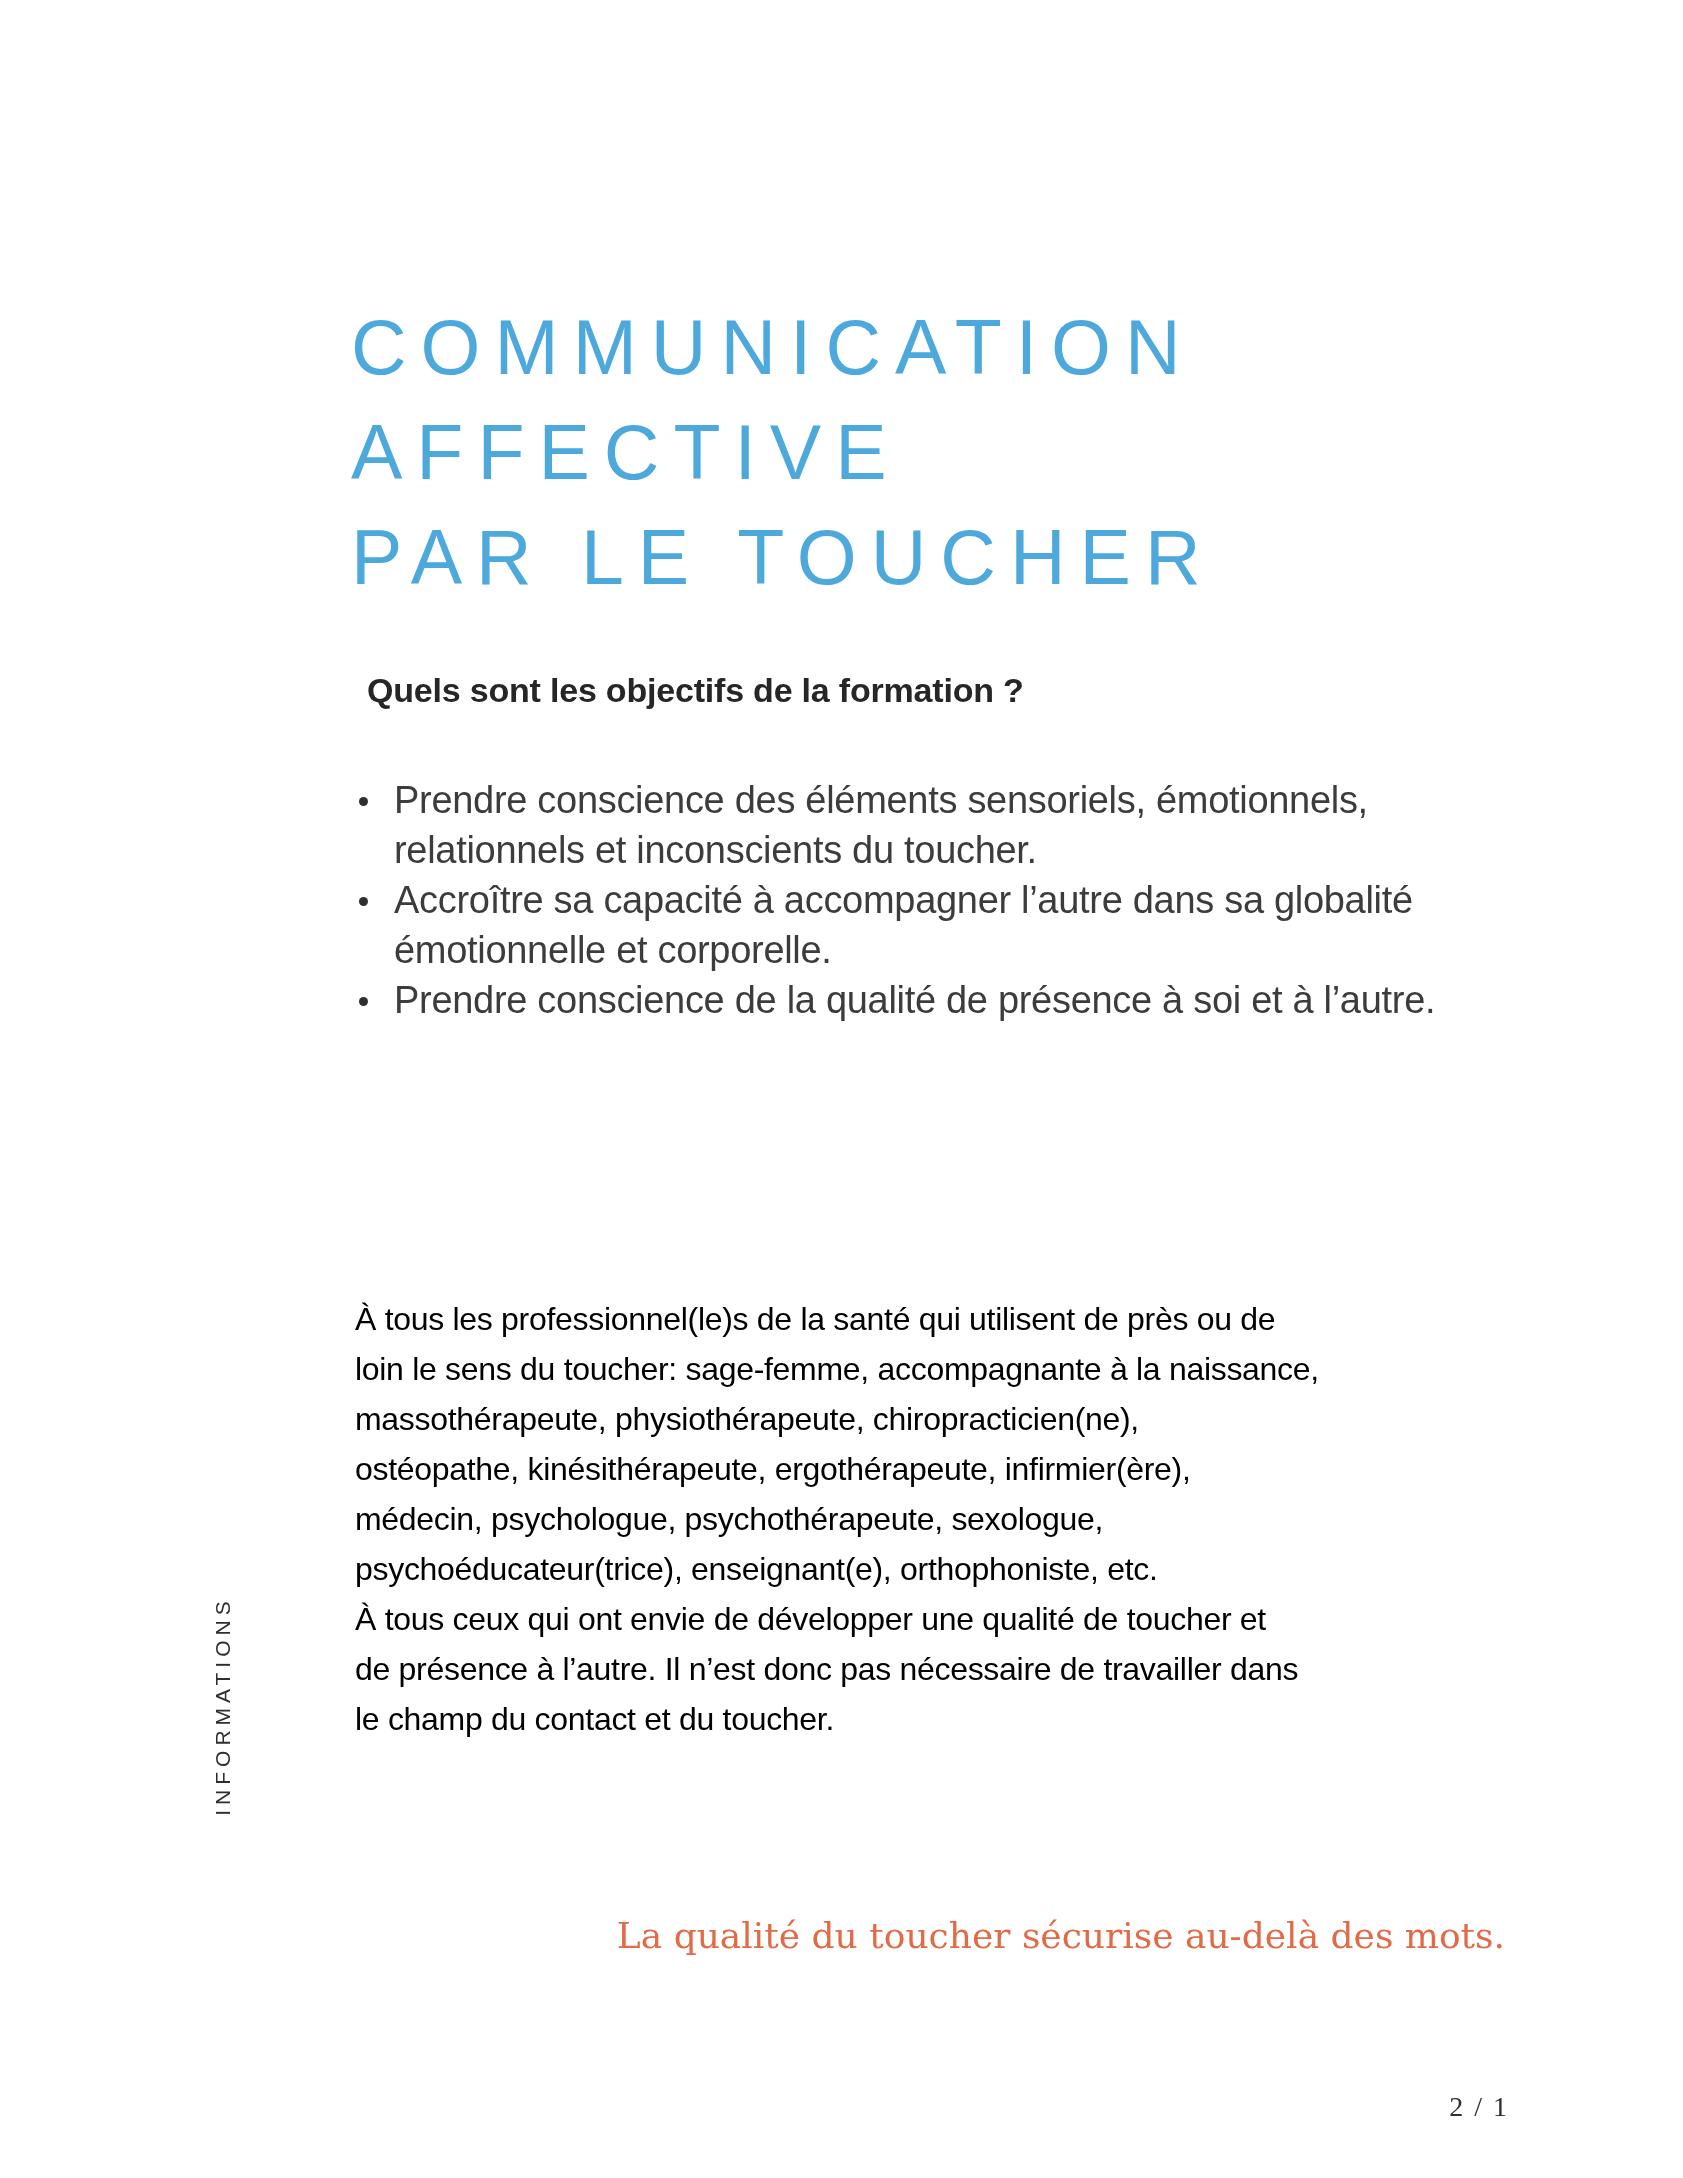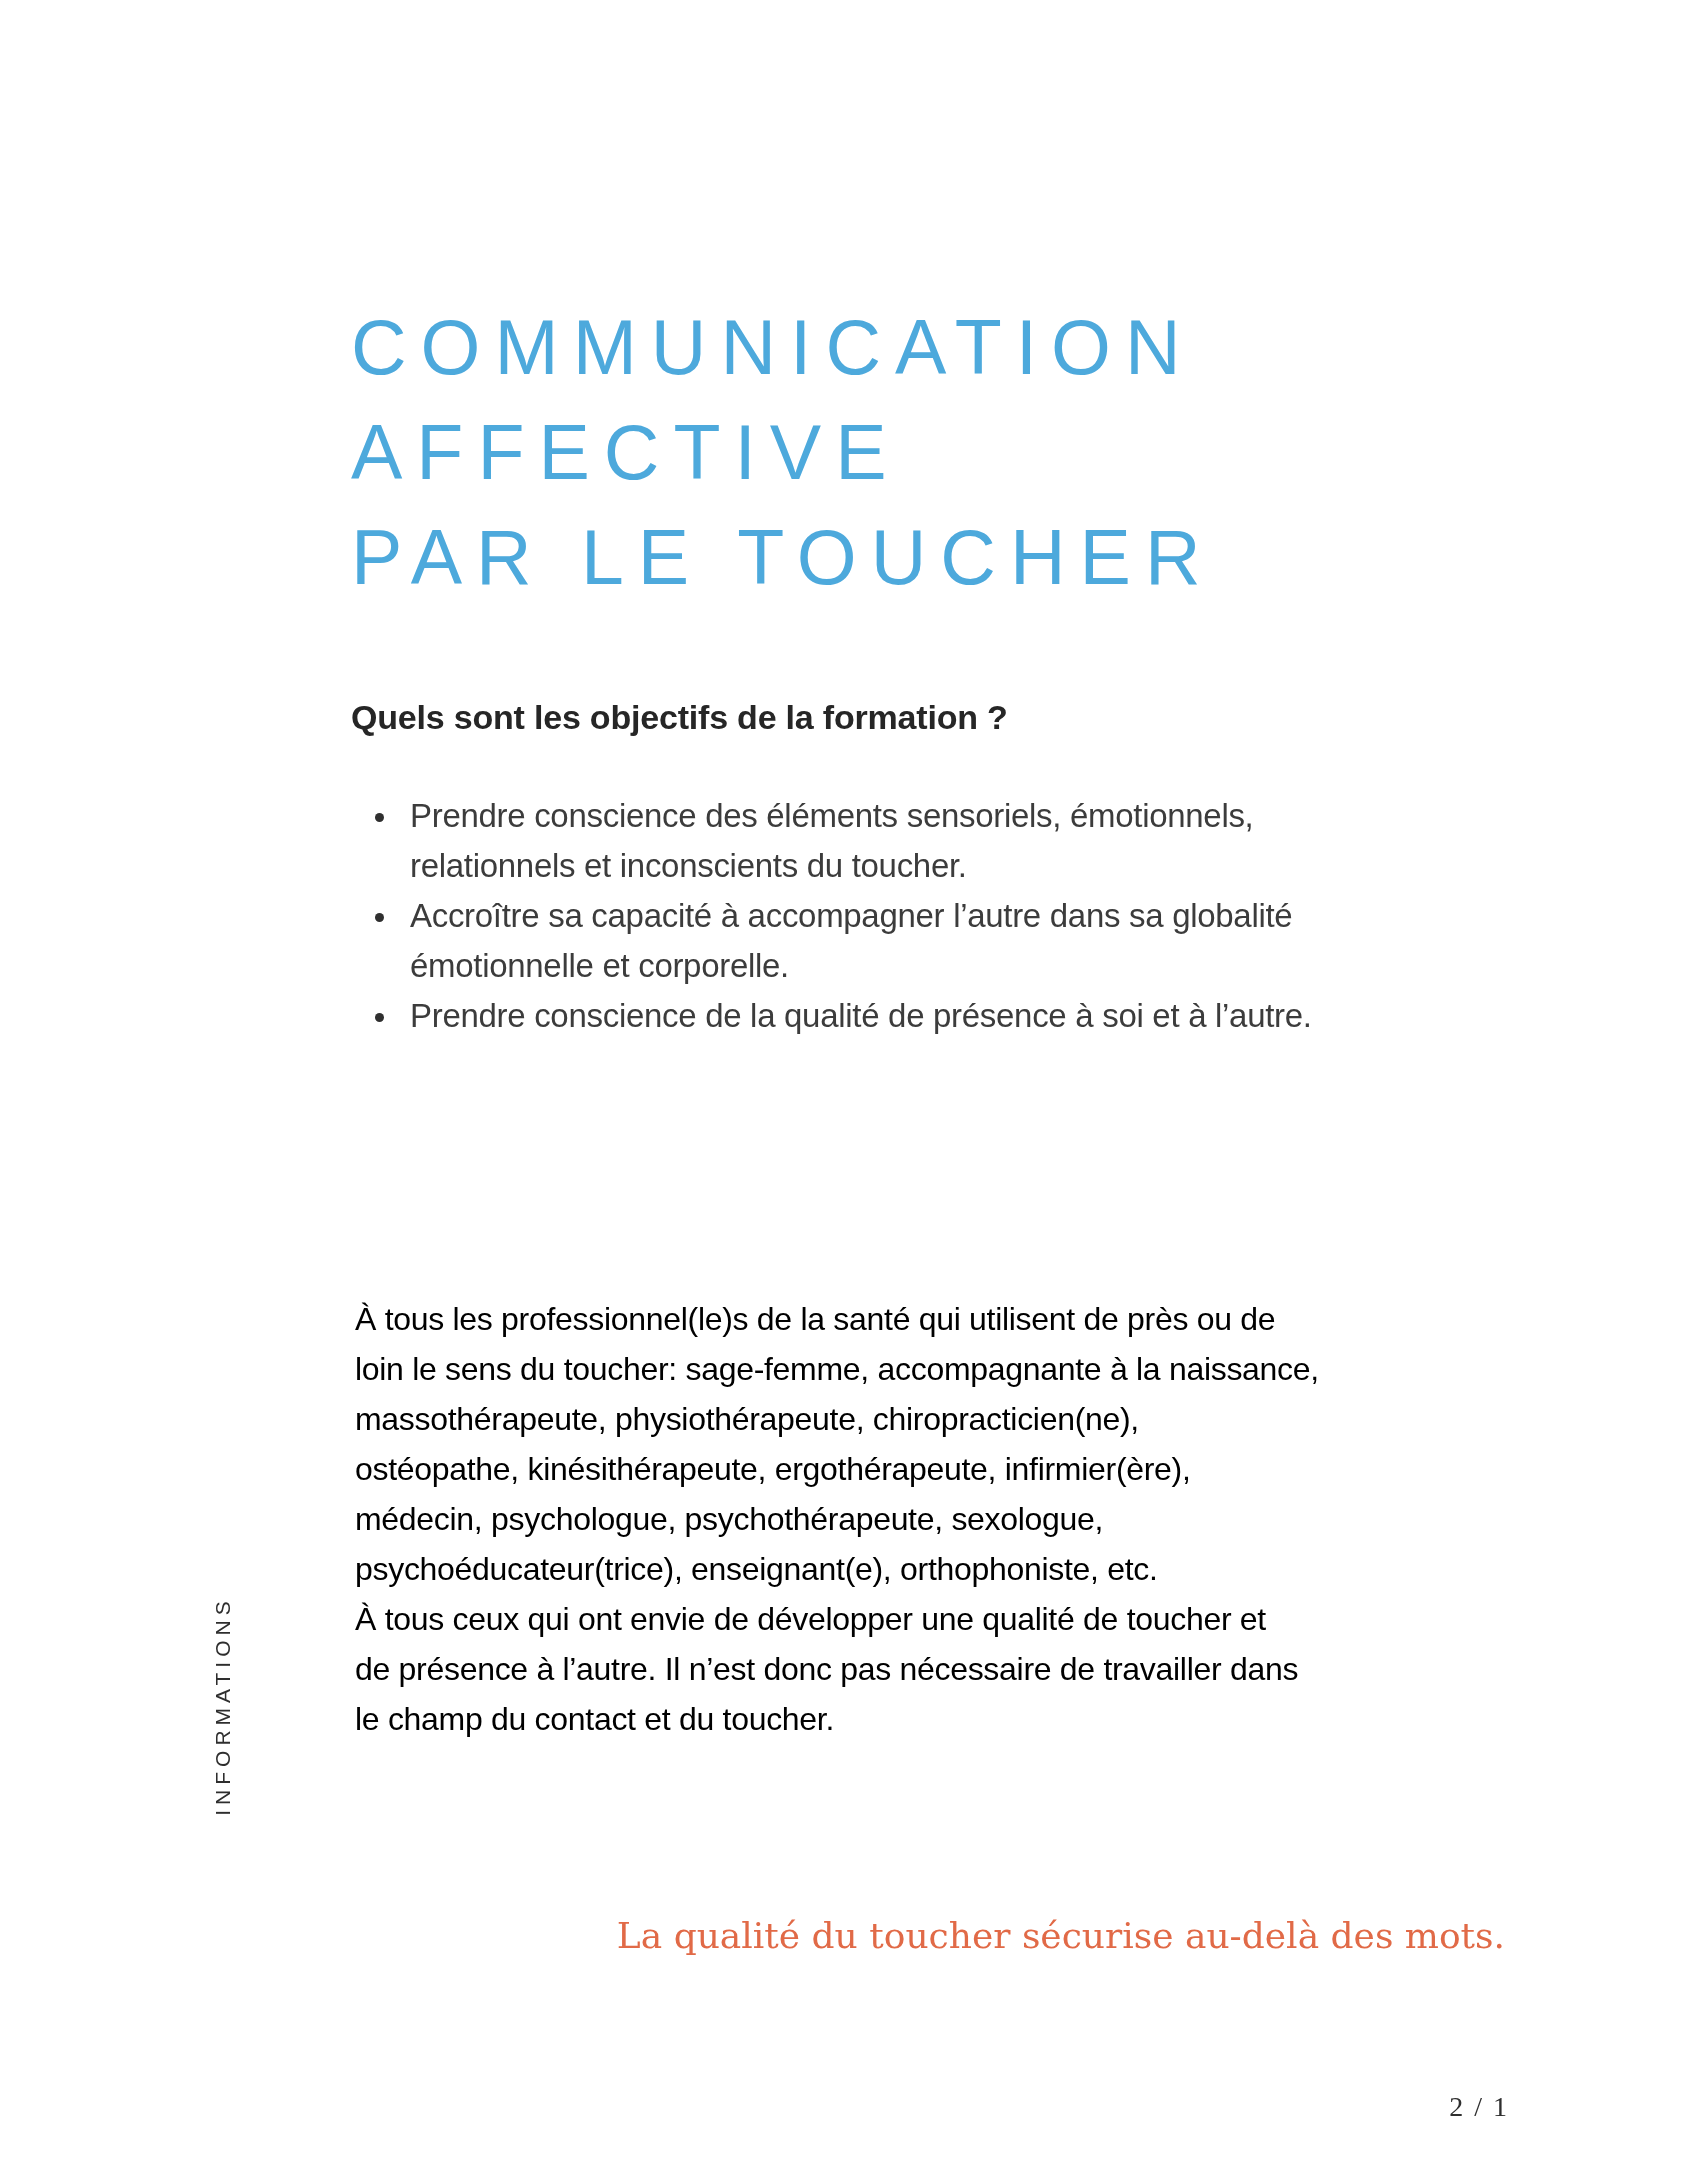--- a/index.html
+++ b/index.html
@@ -32,33 +32,33 @@
   .section-heading {
     position: absolute;
     left: 351px;
     margin: 0;
     font-size: 34px;
     line-height: 41px;
     font-weight: 700;
     color: #262626;
     letter-spacing: -0.2px;
   }
-  .heading-objectives { top: 697px; }
+  .heading-objectives { top: 670px; margin-left: 16px; }
   .heading-audience  { top: 1216px; }
 
   
   .objectives-list {
     position: absolute;
     left: 351px;
     top: 775px;
     width: 1069px;
-    margin: 16px;
+    margin: 0;
     padding: 0 0 0 43px;
     list-style: none;
-    font-size: 33px;
+    font-size: 38px;
     line-height: 50px;
     color: #3c3c3c;
     letter-spacing: -0.3px;
   }
   .objectives-list li {
     position: relative;
     white-space: pre-line;
   }
   .objectives-list li::before {
     content: "";

